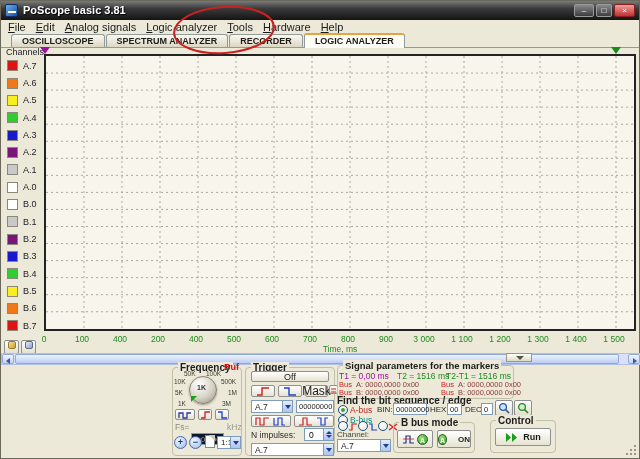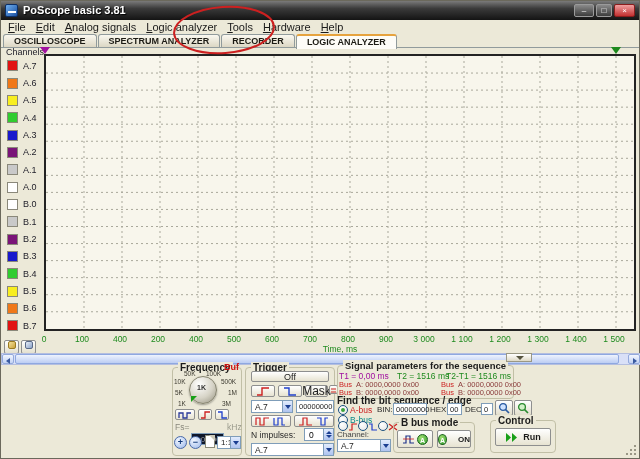--- a/index.html
+++ b/index.html
@@ -14,21 +14,21 @@
 .title-text{position:absolute;left:22px;top:3px;font-size:11px;font-weight:bold;color:#fff;text-shadow:1px 1px 1px #000}
 .tbtn{position:absolute;top:3px;height:13px;border-radius:2px;font-size:8px;line-height:12px;text-align:center;color:#fff;border:1px solid #9a9a9a;background:linear-gradient(180deg,#8a8a8a,#3c3c3c)}
 .tbtn.close{background:linear-gradient(180deg,#f0a0a0,#c23030);border-color:#8a1d1d}
 
 
 .menubar{position:absolute;left:0;top:19px;width:100%;height:14px;background:#ece9d8;display:flex;align-items:center;padding-left:2px;font-size:11px;color:#1a1a1a}
 .menu-item{display:inline-block;padding:0 5px;cursor:default}
 .menu-item::first-letter{text-decoration:underline}
 
 
-.tabbar{position:absolute;left:0;top:33px;width:100%;height:14px;display:flex;align-items:flex-start;padding-left:2px;border-bottom:1px solid #919b9c;background:#ece9d8}
+.tabbar{position:absolute;left:0;top:33px;width:100%;height:14px;display:flex;align-items:center;padding-left:10px;border-bottom:1px solid #919b9c;background:#ece9d8}
 .tab{height:13px;line-height:12px;padding:0 10px;margin-right:1px;font-size:9px;font-weight:bold;color:#1c1b14;background:linear-gradient(180deg,#faf8f0,#dcd7c4);border:1px solid #919b9c;border-bottom:none;border-radius:3px 3px 0 0;white-space:nowrap}
 .tab.active{height:15px;line-height:13px;background:#fdfcf7;border-top:2px solid #e6a33e;position:relative;z-index:2}
 
 
 .annot{position:absolute;left:170px;top:2px;z-index:50;pointer-events:none}
 
 
 .channels-header{position:absolute;left:5px;top:46px;font-size:9px;color:#23222c}
 .marker{position:absolute;width:0;height:0;border-left:5px solid transparent;border-right:5px solid transparent;border-top:7px solid #a010a0}
 .channel-list{position:absolute;left:2px;top:56px;width:40px}
@@ -360,21 +360,21 @@
       </span>
   </div>
   <div class="dd" style="left:250px;top:442px;width:83px;height:13px">
     <span class="dd-text">A.7</span>
     <span class="dd-btn">
         <i class="dd-arr"></i>
       </span>
   </div>
 
   <div class="grp" style="left:336px;top:364px;width:177px;height:34px">
-    <span class="gtitle" style="font-size:9.5px">Signal parameters for the sequence</span>
+    <span class="gtitle" style="font-size:9.5px">Signal parameters for the markers</span>
   </div>
   <span class="lbl" style="left:338px;top:370px;color:#a010a0">T1 = 0,00 ms</span>
   <span class="lbl" style="left:396px;top:370px;color:#1e8a1e">T2 = 1516 ms</span>
   <span class="lbl" style="left:445px;top:370px;color:#1e8a1e">T2-T1 = 1516 ms</span>
   <span class="lbl" style="left:338px;top:379px;color:#cc2222;font-size:7.5px">Bus</span>
   <span class="lbl" style="left:355px;top:379px;color:#8a3a3a;font-size:7.5px">A: 0000,0000 0x00</span>
   <span class="lbl" style="left:338px;top:387px;color:#cc2222;font-size:7.5px">Bus</span>
   <span class="lbl" style="left:355px;top:387px;color:#8a3a3a;font-size:7.5px">B: 0000,0000 0x00</span>
   <span class="lbl" style="left:440px;top:379px;color:#cc2222;font-size:7.5px">Bus</span>
   <span class="lbl" style="left:457px;top:379px;color:#8a3a3a;font-size:7.5px">A: 0000,0000 0x00</span>

